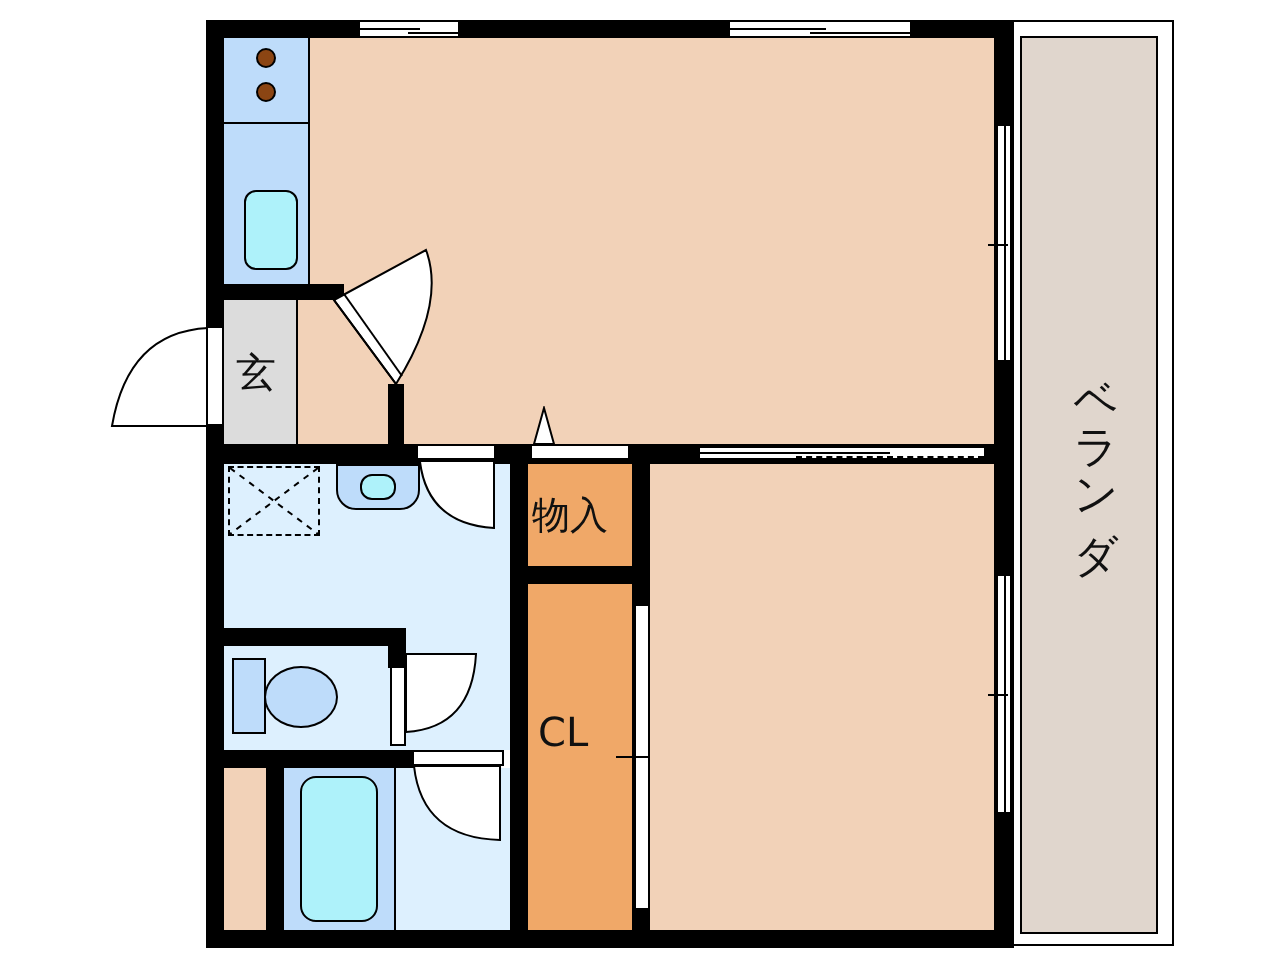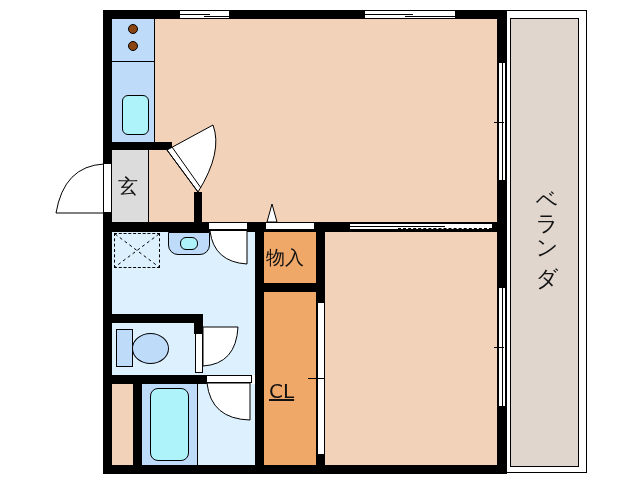--- a/index.html
+++ b/index.html
@@ -102,21 +102,21 @@
   <div class="abs" style="left:198px;top:384px;width:57px;height:81px;background:#ddf0fe;"></div>
   <svg class="abs" style="left:206px;top:382px;" width="46" height="40" viewBox="0 0 46 40">
     <path d="M1 1 Q5 37 44 38 L44 1 Z" fill="#fff" stroke="#000" stroke-width="1"></path>
   </svg>
 
   <div class="abs" style="left:264px;top:232px;width:53px;height:51px;background:#f0a868;"></div>
   <div class="room-label" style="left:266px;top:245px;font-size:19px;">物入</div>
   <div class="abs wall" style="left:255px;top:283px;width:70px;height:9px;"></div>
 
   <div class="abs" style="left:264px;top:292px;width:53px;height:173px;background:#f0a868;"></div>
-  <div class="room-label" style="left:269px;top:379px;text-decoration:underline;">CL</div>
+  <div class="room-label" style="left:269px;top:354px;">CL</div>
   <div class="abs wall" style="left:316px;top:222px;width:9px;height:250px;"></div>
   <div class="win" style="left:317px;top:302px;width:8px;height:153px;border:1px solid #000;"></div>
   <div class="tick" style="left:308px;top:378px;width:20px;height:1px;"></div>
   <svg class="abs" style="left:324px;top:303px;" width="32" height="22" viewBox="0 0 32 22">
     <path d="M1 1 L30 11 L1 21" fill="#fff" stroke="#000" stroke-width="1"></path>
   </svg>
   <svg class="abs" style="left:324px;top:429px;" width="32" height="22" viewBox="0 0 32 22">
     <path d="M1 1 L30 11 L1 21" fill="#fff" stroke="#000" stroke-width="1"></path>
   </svg>
 

